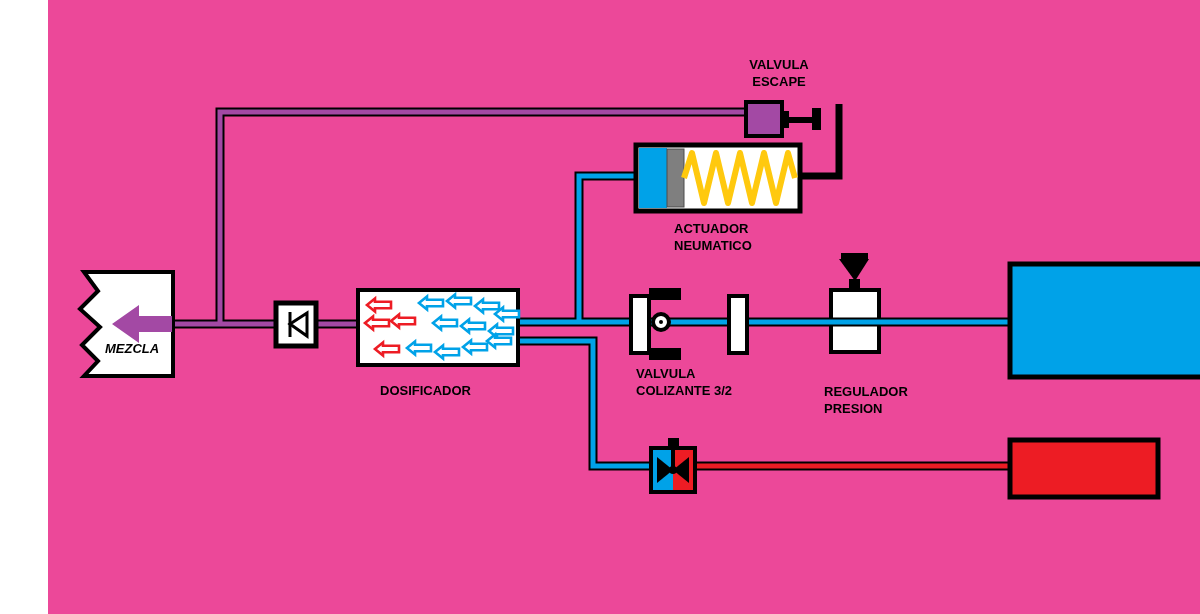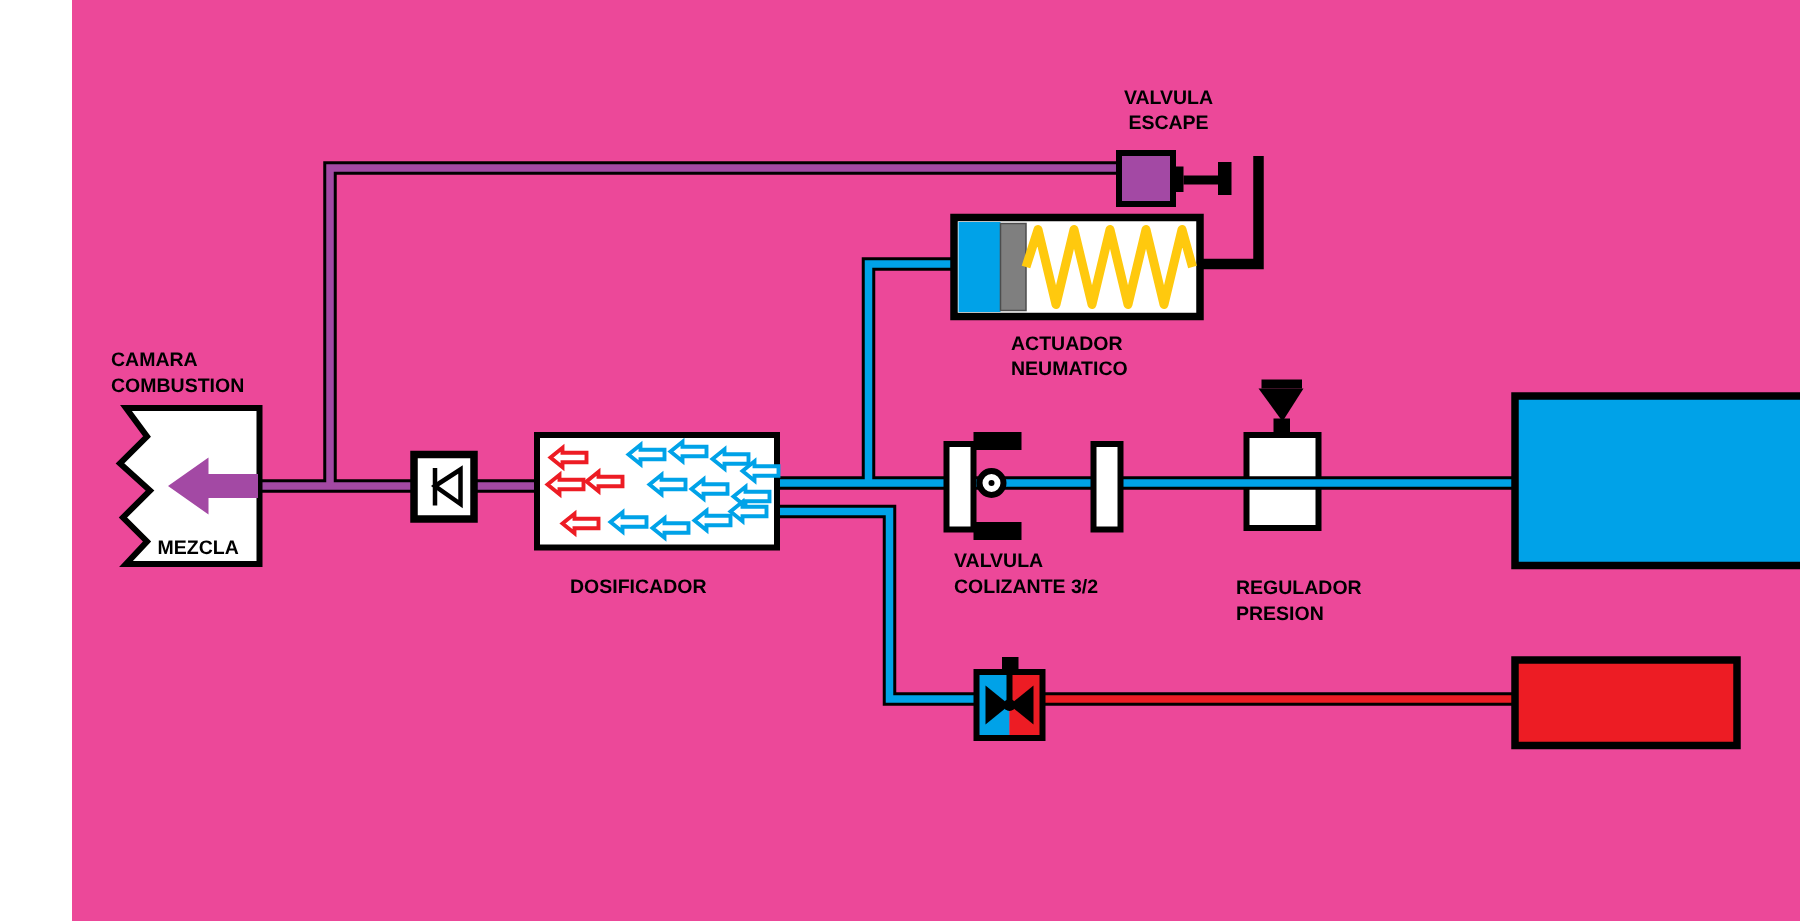--- a/index.html
+++ b/index.html
@@ -111,21 +111,19 @@
       <polygon points="641,457 625,470 641,483" fill="#000"></polygon>
       <line x1="625" y1="470" x2="625" y2="450" stroke="#000" stroke-width="4"></line>
       <circle cx="625" cy="470" r="4" fill="#000"></circle>
     </g>
   </svg>
 
   <div class="lbl center" style="left:686px;top:57px;width:90px;">VALVULA
 ESCAPE</div>
   <div class="lbl" style="left:626px;top:221px;">ACTUADOR
 NEUMATICO</div>
-  <div class="lbl" style="left:26px;top:232px;">CAMARA
-COMBUSTION</div>
-  <div class="lbl" style="left:57px;top:357px;">MEZCLA</div>
+  <div class="lbl" style="left:57px;top:341px;font-style:italic;">MEZCLA</div>
   <div class="lbl" style="left:332px;top:383px;">DOSIFICADOR</div>
   <div class="lbl" style="left:588px;top:366px;">VALVULA
 COLIZANTE 3/2</div>
   <div class="lbl" style="left:776px;top:384px;">REGULADOR
 PRESION</div>
 </div>
 
 </body></html>

